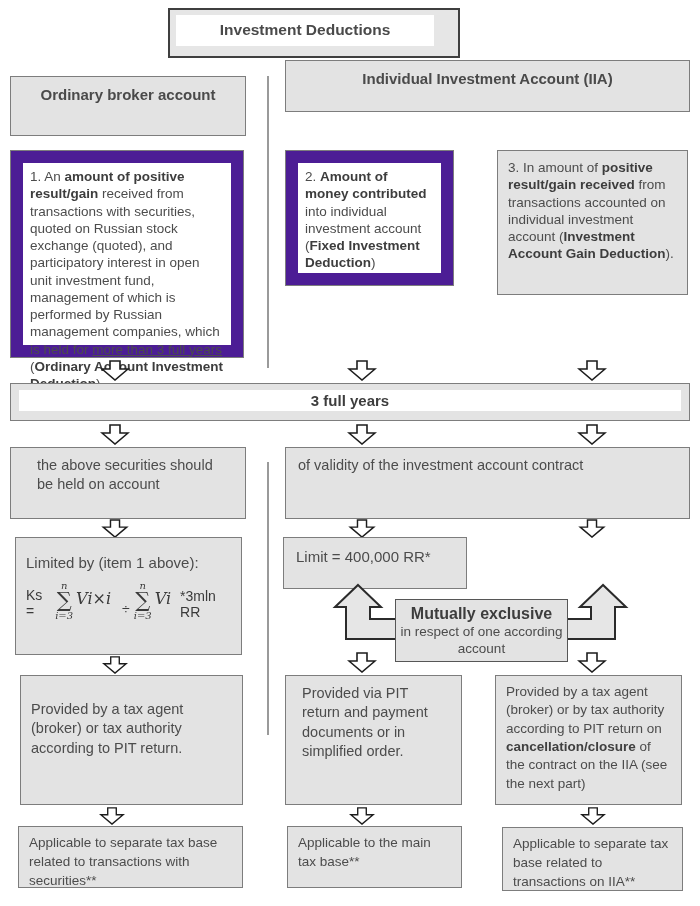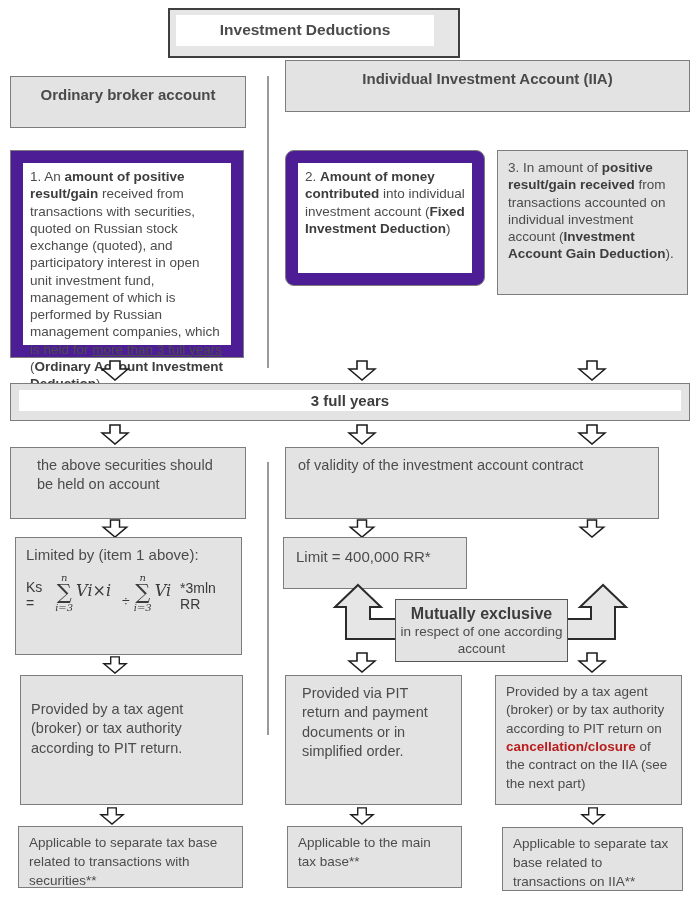--- a/index.html
+++ b/index.html
@@ -48,28 +48,28 @@
 
 <div id="canvas">
 
   <div class="abs" id="title-box">
     <div id="title-inner">Investment Deductions</div>
   </div>
 
   <div class="abs divider" style="left:267px;top:76px;height:292px;"></div>
   <div class="abs divider" style="left:267px;top:462px;height:273px;"></div>
 
-  <div class="abs gbox hdr" style="left:10px;top:76px;width:236px;height:52px;">Ordinary broker account</div>
+  <div class="abs gbox hdr" style="left:10px;top:76px;width:236px;height:60px;">Ordinary broker account</div>
   <div class="abs gbox hdr" style="left:285px;top:60px;width:405px;height:52px;">Individual Investment Account (IIA)</div>
 
   <div class="abs framebox" style="left:10px;top:150px;width:234px;height:208px;">
     <div class="inner txt"><span>1. An </span><span style="font-weight: bold; color: rgb(61, 61, 61);">amount of positive result/gain</span><span> received from transactions with securities, quoted on Russian stock exchange (quoted), and participatory interest in open unit investment fund, management of which is performed by Russian management companies, which is held for </span><span style="text-decoration: underline;">more than 3 full years</span><span> (</span><span style="font-weight: bold; color: rgb(61, 61, 61);">Ordinary Account Investment Deduction</span><span>).</span></div>
   </div>
 
-  <div class="abs framebox" style="left:285px;top:150px;width:200px;height:136px;border-radius:9px;">
+  <div class="abs framebox" style="left:285px;top:150px;width:169px;height:136px;">
     <div class="inner txt"><span>2. </span><span style="font-weight: bold; color: rgb(61, 61, 61);">Amount of money contributed</span><span> into individual investment account (</span><span style="font-weight: bold; color: rgb(61, 61, 61);">Fixed Investment Deduction</span><span>)</span></div>
   </div>
 
   <div class="abs gbox txt" style="left:497px;top:150px;width:191px;height:145px;padding:8px 10px;"><span>3. In amount of </span><span style="font-weight: bold; color: rgb(61, 61, 61);">positive result/gain received</span><span> from transactions accounted on individual investment account (</span><span style="font-weight: bold; color: rgb(61, 61, 61);">Investment Account Gain Deduction</span><span>).</span></div>
 
   <svg class="darr" style="left:100px;top:360px;" width="30" height="21" viewBox="0 0 30 21">
       <polygon points="10,1 20,1 20,9 28,9 15,20 2,9 10,9"></polygon>
     </svg>
   <svg class="darr" style="left:347px;top:360px;" width="30" height="21" viewBox="0 0 30 21">
       <polygon points="10,1 20,1 20,9 28,9 15,20 2,9 10,9"></polygon>
@@ -86,34 +86,34 @@
       <polygon points="10,1 20,1 20,9 28,9 15,20 2,9 10,9"></polygon>
     </svg>
   <svg class="darr" style="left:347px;top:424px;" width="30" height="21" viewBox="0 0 30 21">
       <polygon points="10,1 20,1 20,9 28,9 15,20 2,9 10,9"></polygon>
     </svg>
   <svg class="darr" style="left:577px;top:424px;" width="30" height="21" viewBox="0 0 30 21">
       <polygon points="10,1 20,1 20,9 28,9 15,20 2,9 10,9"></polygon>
     </svg>
 
   <div class="abs gbox txt15" style="left:10px;top:447px;width:236px;height:72px;padding:8px 26px;">the above securities should be held on account</div>
-  <div class="abs gbox txt15" style="left:285px;top:447px;width:374px;height:72px;padding:8px 12px;">of validity of the investment account contract</div>
+  <div class="abs gbox txt15" style="left:285px;top:447px;width:405px;height:72px;padding:8px 12px;">of validity of the investment account contract</div>
 
   <svg class="darr" style="left:100px;top:519px;" width="30" height="19" viewBox="0 0 30 21">
       <polygon points="10,1 20,1 20,9 28,9 15,20 2,9 10,9"></polygon>
     </svg>
   <svg class="darr" style="left:347px;top:519px;" width="30" height="19" viewBox="0 0 30 21">
       <polygon points="10,1 20,1 20,9 28,9 15,20 2,9 10,9"></polygon>
     </svg>
   <svg class="darr" style="left:577px;top:519px;" width="30" height="19" viewBox="0 0 30 21">
       <polygon points="10,1 20,1 20,9 28,9 15,20 2,9 10,9"></polygon>
     </svg>
 
   <div class="abs gbox" style="left:15px;top:537px;width:227px;height:118px;padding:8px 10px;">
-    <div style="font-size:15px;">Limited by (item 1 above):</div>
+    <div style="font-size:15px;margin-top:8px;">Limited by (item 1 above):</div>
     <div class="formula">
       <span class="ks">Ks =</span>
       <span class="sigma-stack">
         <span class="bound">n</span>
         <span class="sigma">∑</span>
         <span class="bound">i=3</span>
       </span>
       <span class="term">Vi×i</span>
       <span class="divop">÷</span>
       <span class="sigma-stack">
@@ -143,21 +143,21 @@
     </svg>
   <svg class="darr" style="left:347px;top:652px;" width="30" height="21" viewBox="0 0 30 21">
       <polygon points="10,1 20,1 20,9 28,9 15,20 2,9 10,9"></polygon>
     </svg>
   <svg class="darr" style="left:577px;top:652px;" width="30" height="21" viewBox="0 0 30 21">
       <polygon points="10,1 20,1 20,9 28,9 15,20 2,9 10,9"></polygon>
     </svg>
 
   <div class="abs gbox txt15" style="left:20px;top:675px;width:223px;height:130px;padding:24px 10px;">Provided by a tax agent (broker) or tax authority according to PIT return.</div>
   <div class="abs gbox txt15" style="left:285px;top:675px;width:177px;height:130px;padding:8px 16px;">Provided via PIT return and payment documents or in simplified order.</div>
-  <div class="abs gbox txt" style="left:495px;top:675px;width:187px;height:130px;padding:7px 10px;line-height:1.36;"><span>Provided by a tax agent (broker) or by tax authority according to PIT return on </span><span style="font-weight: bold; color: #b91c1c;">cancellation/closure</span><span> of the contract on the IIA (see the next part)</span></div>
+  <div class="abs gbox txt" style="left:495px;top:675px;width:187px;height:130px;padding:7px 10px;line-height:1.36;"><span>Provided by a tax agent (broker) or by tax authority according to PIT return on </span><span style="font-weight: bold; color: #404040;">cancellation/closure</span><span> of the contract on the IIA (see the next part)</span></div>
 
   <svg class="darr" style="left:97px;top:807px;" width="30" height="18" viewBox="0 0 30 21">
       <polygon points="10,1 20,1 20,9 28,9 15,20 2,9 10,9"></polygon>
     </svg>
   <svg class="darr" style="left:347px;top:807px;" width="30" height="18" viewBox="0 0 30 21">
       <polygon points="10,1 20,1 20,9 28,9 15,20 2,9 10,9"></polygon>
     </svg>
   <svg class="darr" style="left:578px;top:807px;" width="30" height="18" viewBox="0 0 30 21">
       <polygon points="10,1 20,1 20,9 28,9 15,20 2,9 10,9"></polygon>
     </svg>

